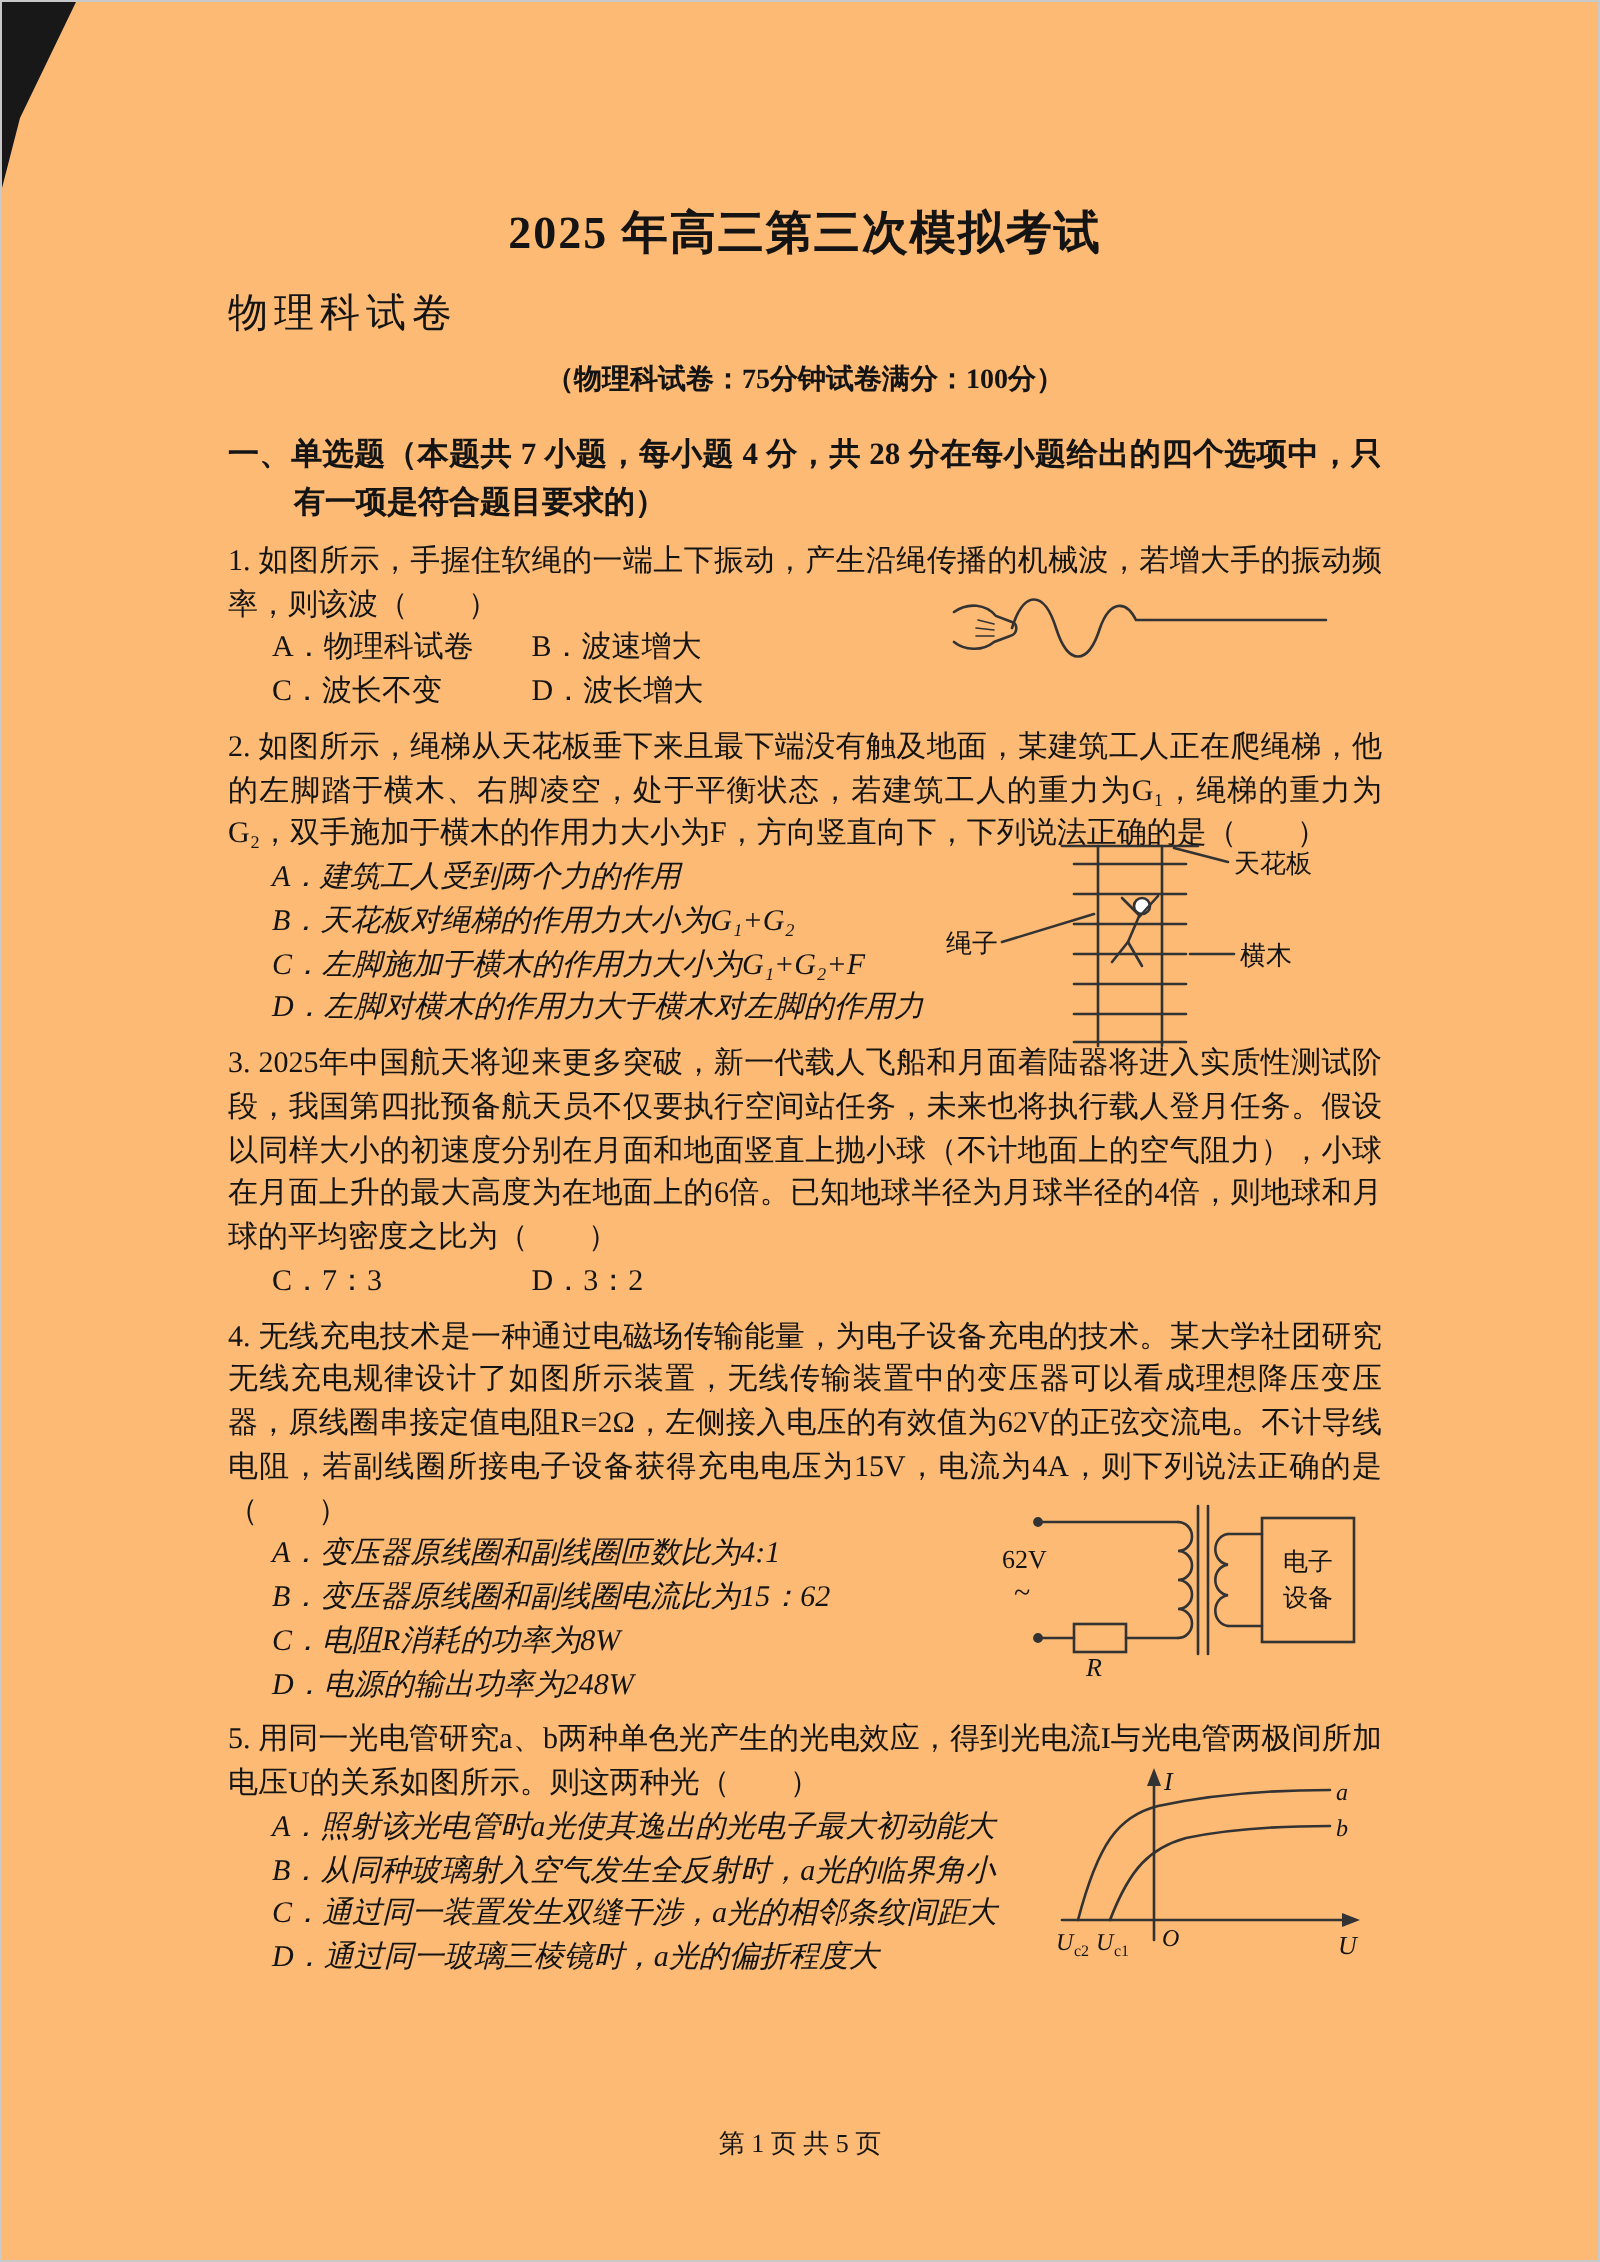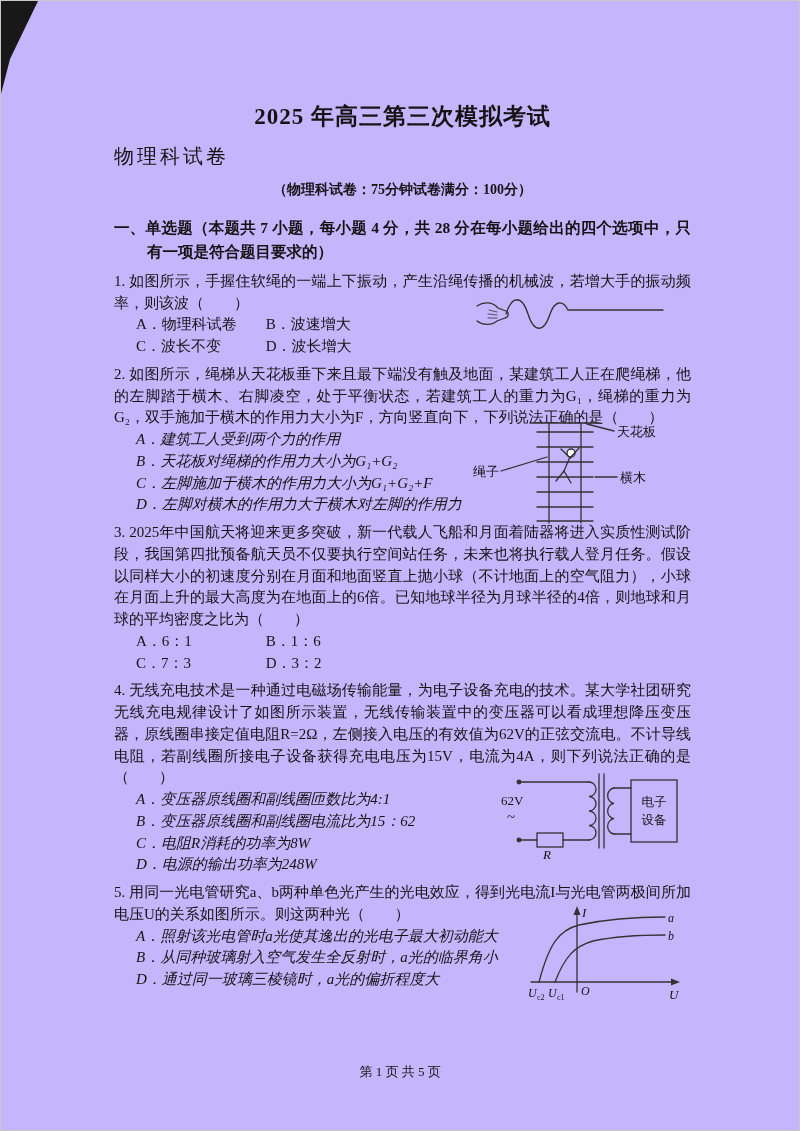--- a/index.html
+++ b/index.html
@@ -1,17 +1,17 @@
 <!DOCTYPE html>
 <html><head>
 <meta charset="utf-8">
 <style>
   html,body{margin:0;padding:0;}
   body{background:#ececec;font-family:"Liberation Serif","DejaVu Serif",serif;}
-  .page{position:relative;width:800px;height:1131px;margin:0 auto;background:#c4b5fd;border:1px solid #c9c9c9;box-sizing:border-box;color:#141414;overflow:hidden;}
+  .page{position:relative;width:800px;height:1131px;margin:0 auto;background:#fdba74;border:1px solid #c9c9c9;box-sizing:border-box;color:#141414;overflow:hidden;}
   .corner{position:absolute;left:0;top:0;}
   .content{position:absolute;left:113px;top:0;width:577px;}
   .title{margin-top:100px;text-align:center;font-size:23px;font-weight:bold;letter-spacing:1px;}
   .subtitle{margin-top:11px;text-align:left;font-size:20px;letter-spacing:3px;}
   .exam-info{margin-top:11px;text-align:center;font-size:14px;font-weight:bold;}
   .section-heading{margin-top:17px;font-size:15.5px;font-weight:bold;line-height:1.58;padding-left:33px;text-indent:-33px;text-align:justify;}
   .question{position:relative;margin-top:6px;font-size:15px;line-height:1.45;}
   .stem{margin:0;text-align:justify;}
   .opt{padding-left:22px;font-style:italic;}
   .opt-row{padding-left:22px;}
@@ -93,24 +93,20 @@
         <text class="lbl" x="2" y="56" font-size="13">绳子</text>
         <text class="lbl" x="146" y="16" font-size="13">天花板</text>
         <text class="lbl" x="149" y="62" font-size="13">横木</text>
       </svg>
     </div>
 
     <div class="question">
       <p class="stem">3. 2025年中国航天将迎来更多突破，新一代载人飞船和月面着陆器将进入实质性测试阶段，我国第四批预备航天员不仅要执行空间站任务，未来也将执行载人登月任务。假设以同样大小的初速度分别在月面和地面竖直上抛小球（不计地面上的空气阻力），小球在月面上升的最大高度为在地面上的6倍。已知地球半径为月球半径的4倍，则地球和月球的平均密度之比为（　　）</p>
       <div class="options">
         <div class="opt-row">
-          <span class="opt-col">A．6：1</span>
-          <span class="opt-col">B．1：6</span>
-        </div>
-        <div class="opt-row">
           <span class="opt-col">C．7：3</span>
           <span class="opt-col">D．3：2</span>
         </div>
       </div>
     </div>
 
     <div class="question">
       <p class="stem">4. 无线充电技术是一种通过电磁场传输能量，为电子设备充电的技术。某大学社团研究无线充电规律设计了如图所示装置，无线传输装置中的变压器可以看成理想降压变压器，原线圈串接定值电阻R=2Ω，左侧接入电压的有效值为62V的正弦交流电。不计导线电阻，若副线圈所接电子设备获得充电电压为15V，电流为4A，则下列说法正确的是（　　）</p>
       <div class="options">
         <div class="opt">A．变压器原线圈和副线圈匝数比为4:1</div>
@@ -140,20 +136,21 @@
         <text class="lbl" x="153" y="46" font-size="12.5" text-anchor="middle">电子</text>
         <text class="lbl" x="153" y="64" font-size="12.5" text-anchor="middle">设备</text>
       </svg>
     </div>
 
     <div class="question">
       <p class="stem">5. 用同一光电管研究a、b两种单色光产生的光电效应，得到光电流I与光电管两极间所加电压U的关系如图所示。则这两种光（　　）</p>
       <div class="options">
         <div class="opt">A．照射该光电管时a光使其逸出的光电子最大初动能大</div>
         <div class="opt">B．从同种玻璃射入空气发生全反射时，a光的临界角小</div>
+        <div class="opt">C．通过同一装置发生双缝干涉，a光的相邻条纹间距大</div>
         <div class="opt">D．通过同一玻璃三棱镜时，a光的偏折程度大</div>
       </div>
       <svg class="diagram" style="top:20px;right:4px;" width="162" height="108" viewBox="0 0 162 108">
         <g class="sketch" stroke-width="1.1">
           <line x1="52" y1="90" x2="52" y2="10"></line>
           <line x1="6" y1="80" x2="148" y2="80"></line>
           <polygon points="52,4 48.5,13 55.5,13" fill="#333" stroke="none"></polygon>
           <polygon points="155,80 146,76.5 146,83.5" fill="#333" stroke="none"></polygon>
         </g>
         <path class="sketch" d="M14,80 C24,42 34,28 54,23 C82,17 112,15 140,15"></path>

